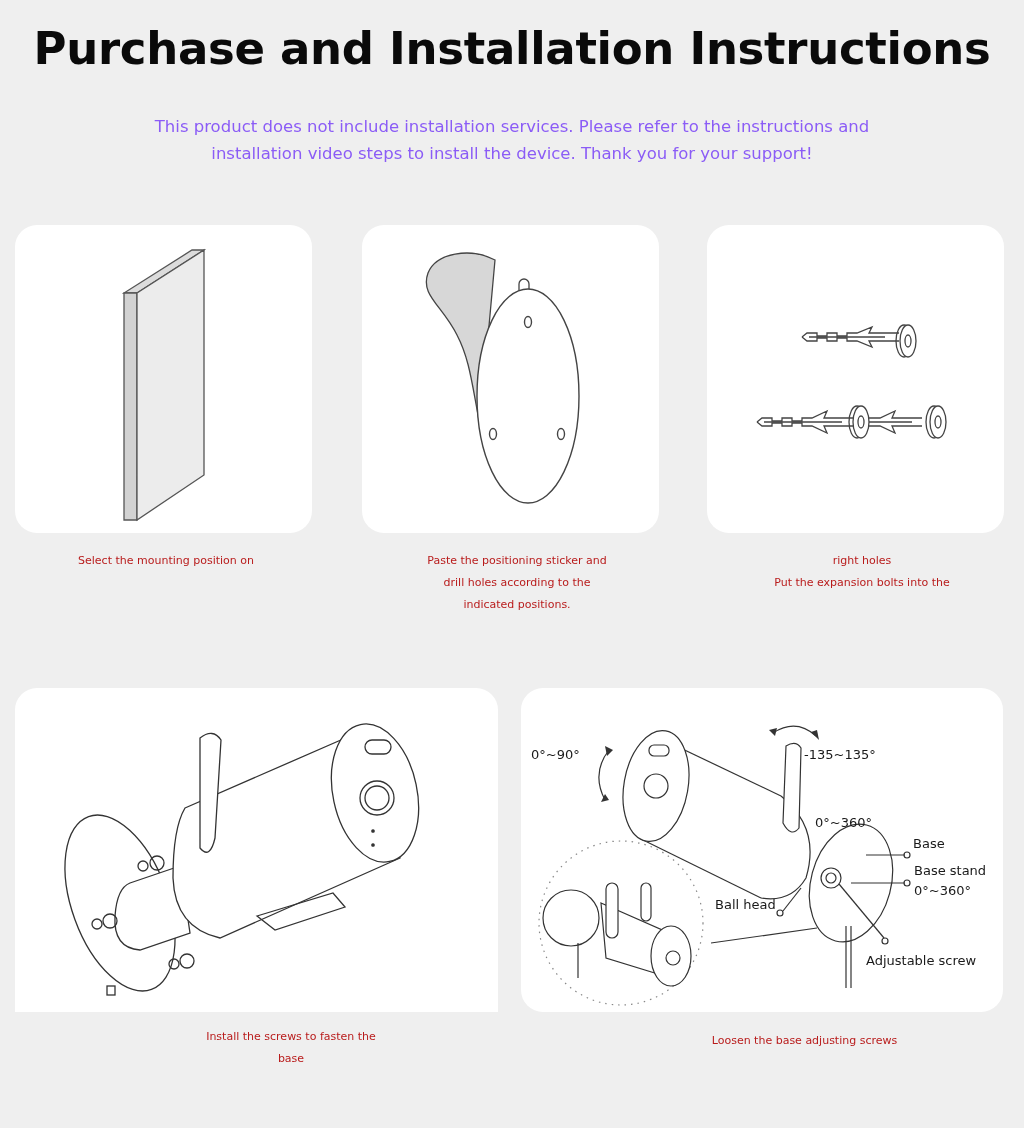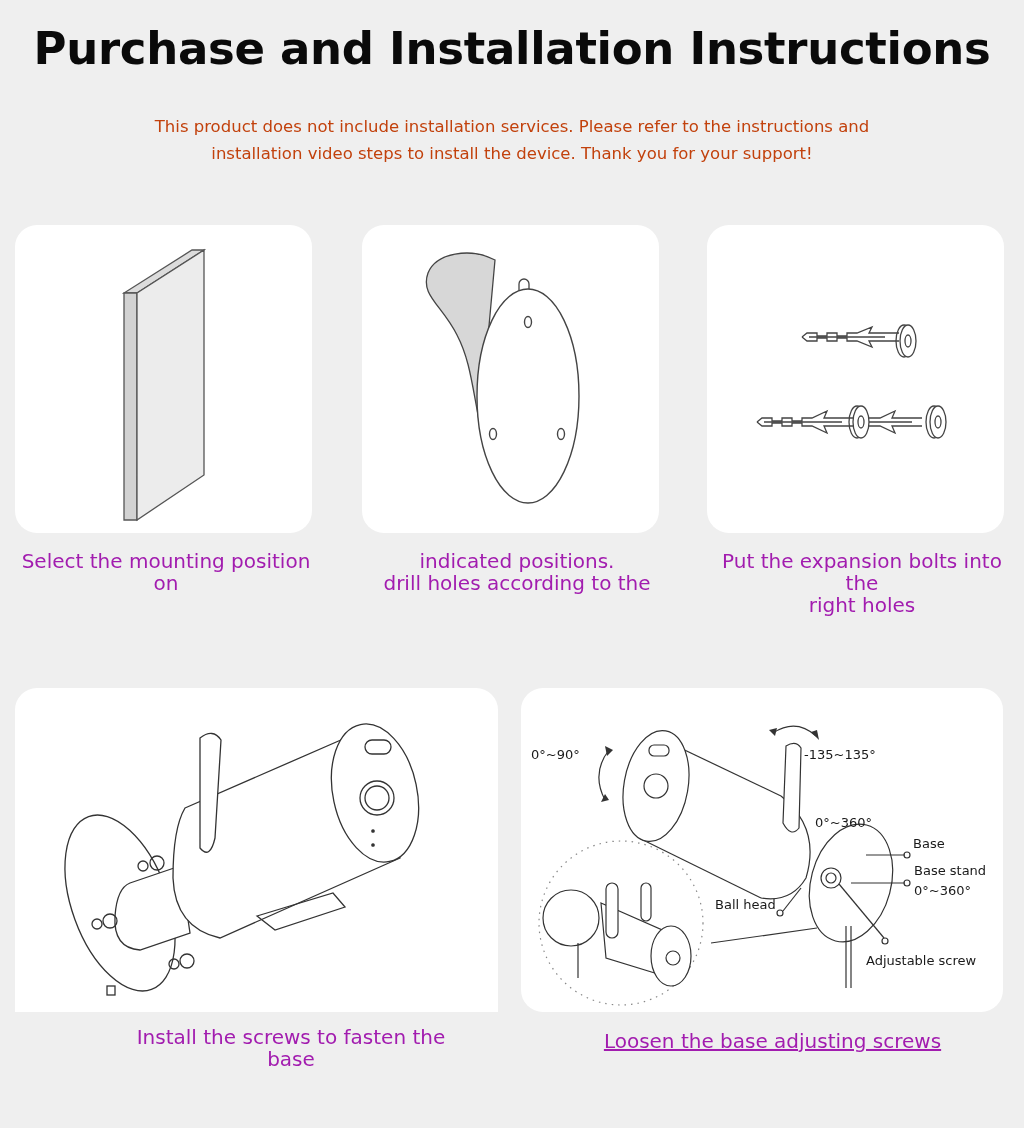--- a/index.html
+++ b/index.html
@@ -4,28 +4,28 @@
 <style>
   * { box-sizing: border-box; margin: 0; padding: 0; }
   html, body { width: 1024px; height: 1128px; background: #efefef; overflow: hidden; }
   body { position: relative; font-family: "DejaVu Sans", "Liberation Sans", sans-serif; color: #111; }
   .title {
     position: absolute; left: 0; top: 22px; width: 1024px; text-align: center;
     font-family: "DejaVu Sans", sans-serif; font-weight: bold; font-size: 45px; letter-spacing: -0.3px; color: #0a0a0a;
   }
   .intro {
     position: absolute; left: 120px; top: 113px; width: 784px; text-align: center;
-    font-size: 16.5px; line-height: 27px; color: #c2410c;
+    font-size: 16.5px; line-height: 27px; color: #8b5cf6;
   }
   .card {
     position: absolute; background: #ffffff; border-radius: 22px; overflow: hidden;
   }
   .card svg { position: absolute; left: 0; top: 0; width: 100%; height: 100%; }
   .caption {
-    position: absolute; text-align: center; font-size: 20px; line-height: 22px; color: #a21caf;
+    position: absolute; text-align: center; font-size: 11px; line-height: 22px; color: #b91c1c;
   }
   .label {
     position: absolute; font-size: 13px; color: #1a1a1a; white-space: nowrap;
   }
 </style>
 </head>
 <body>
 
 <div class="title">Purchase and Installation Instructions</div>
 <div class="intro">
@@ -48,22 +48,23 @@
   <svg viewBox="0 0 297 308">
     <path d="M133,35 C108,22 74,28 66,48 C58,70 80,80 95,110 C108,135 110,160 118,200 Z" fill="#d7d7d7" stroke="#444" stroke-width="1.3"></path>
     <rect x="157" y="54" width="10" height="22" rx="5" fill="#fff" stroke="#444" stroke-width="1.3"></rect>
     <ellipse cx="166" cy="171" rx="51" ry="107" fill="#fff" stroke="#444" stroke-width="1.4"></ellipse>
     <ellipse cx="166" cy="97" rx="3.5" ry="5.5" fill="none" stroke="#444" stroke-width="1.4"></ellipse>
     <ellipse cx="131" cy="209" rx="3.5" ry="5.5" fill="none" stroke="#444" stroke-width="1.4"></ellipse>
     <ellipse cx="199" cy="209" rx="3.5" ry="5.5" fill="none" stroke="#444" stroke-width="1.4"></ellipse>
   </svg>
 </div>
 <div class="caption" style="left:362px; top:550px; width:310px;">
+  <div>Paste the positioning sticker and</div>
+  <div>drill holes according to the</div>
   <div>indicated positions.</div>
-  <div>drill holes according to the</div>
 </div>
 
 <div class="card" style="left:707px; top:225px; width:297px; height:308px;">
   <svg viewBox="0 0 297 308">
     <g fill="none" stroke="#444" stroke-width="1.3">
 
       <path d="M95,112 L100,108 L110,108 L110,111 L120,111 L120,108 L130,108 L130,111 L140,111 L140,108 L150,108 L165,102 L162,108 L192,108"></path>
       <path d="M95,112 L100,116 L110,116 L110,113 L120,113 L120,116 L130,116 L130,113 L140,113 L140,116 L150,116 L165,122 L162,116 L192,116"></path>
       <line x1="102" y1="112" x2="178" y2="112"></line>
       <ellipse cx="197" cy="116" rx="8" ry="16"></ellipse>
@@ -79,22 +80,22 @@
       <path d="M162,193 L173,193 L188,186 L185,193 L215,193"></path>
       <path d="M162,201 L173,201 L188,208 L185,201 L215,201"></path>
       <line x1="162" y1="197" x2="205" y2="197"></line>
       <ellipse cx="227" cy="197" rx="8" ry="16"></ellipse>
       <ellipse cx="231" cy="197" rx="8" ry="16" fill="#fff"></ellipse>
       <ellipse cx="231" cy="197" rx="3" ry="6"></ellipse>
     </g>
   </svg>
 </div>
 <div class="caption" style="left:707px; top:550px; width:310px;">
+  <div>right holes</div>
   <div>Put the expansion bolts into the</div>
-  <div>right holes</div>
 </div>
 
 <div class="card" style="left:15px; top:688px; width:483px; height:324px; border-bottom-left-radius:0; border-bottom-right-radius:0;">
   <svg viewBox="0 0 483 324">
     <g fill="none" stroke="#333" stroke-width="1.3">
 
       <ellipse cx="105" cy="215" rx="48" ry="92" transform="rotate(-20 105 215)" fill="#fff"></ellipse>
 
       <path d="M115,195 L165,178 L175,245 L125,262 Q98,260 100,228 Q102,200 115,195 Z" fill="#fff"></path>
 
@@ -174,15 +175,15 @@
   </svg>
   <div class="label" style="left:10px; top:59px;">0°~90°</div>
   <div class="label" style="left:283px; top:59px;">-135~135°</div>
   <div class="label" style="left:294px; top:127px;">0°~360°</div>
   <div class="label" style="left:392px; top:148px;">Base</div>
   <div class="label" style="left:393px; top:175px;">Base stand</div>
   <div class="label" style="left:393px; top:195px;">0°~360°</div>
   <div class="label" style="left:194px; top:209px;">Ball head</div>
   <div class="label" style="left:345px; top:253px;margin-top:12px;">Adjustable screw</div>
 </div>
-<div class="caption" style="left:600px; top:1028px; width:345px; line-height:26px;text-decoration:underline;">
+<div class="caption" style="left:632px; top:1028px; width:345px; line-height:26px;">
   <div>Loosen the base adjusting screws</div>
 </div>
 
 </body></html>

